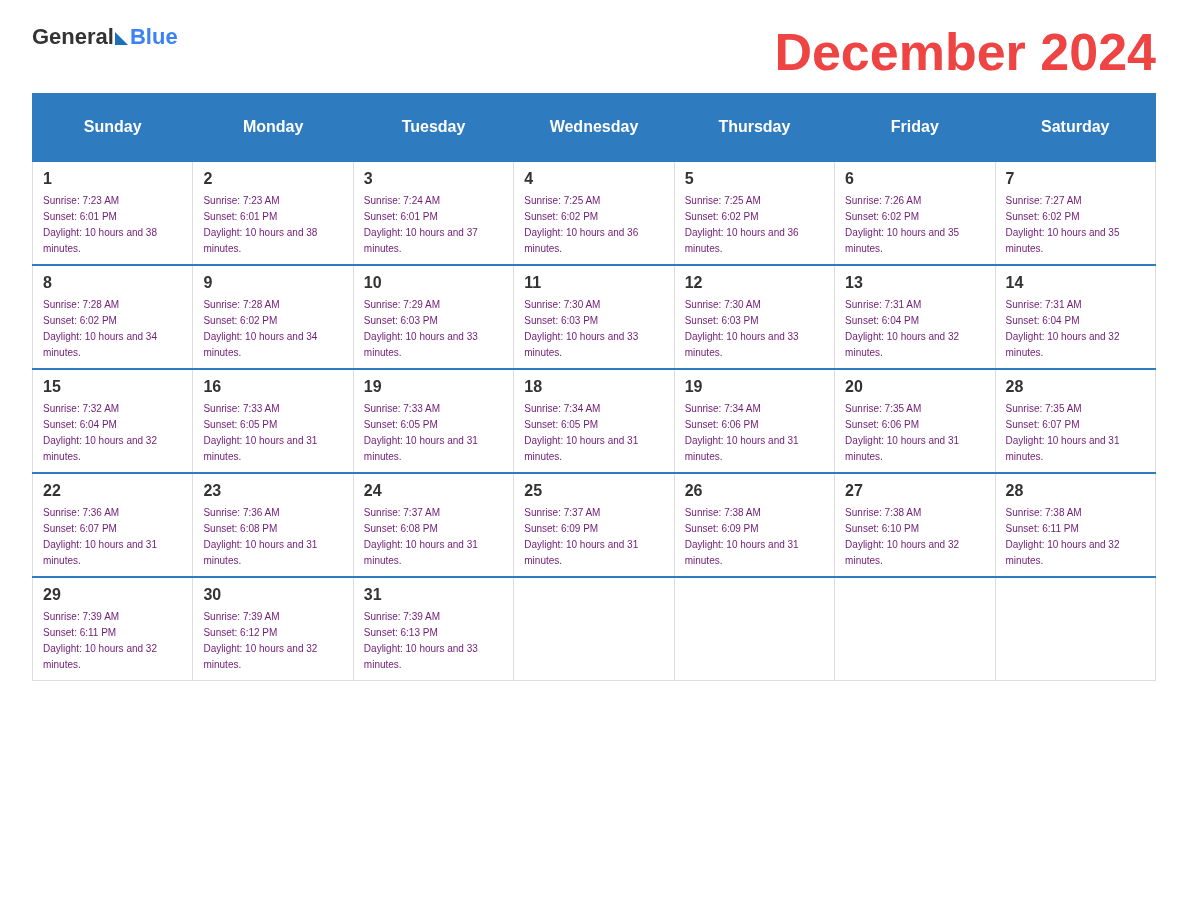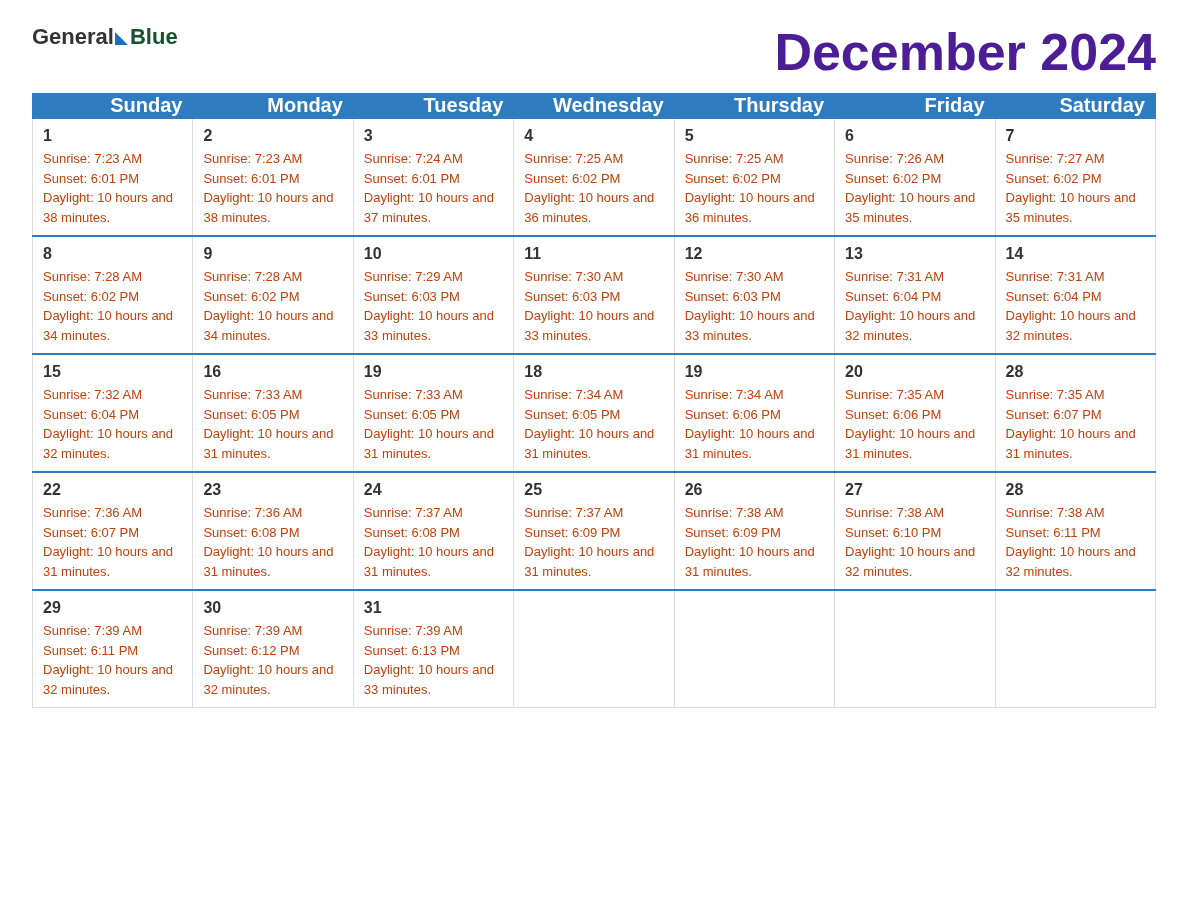--- a/index.html
+++ b/index.html
@@ -17,59 +17,59 @@
       margin-bottom: 8px;
     }
     .logo-text-general {
       font-size: 22px;
       font-weight: bold;
       color: #333;
     }
     .logo-text-blue {
       font-size: 22px;
       font-weight: bold;
-      color: #14532d;
+      color: #3b82f6;
     }
     .logo-triangle {
       width: 0;
       height: 0;
       border-left: 13px solid #1a6fbf;
       border-top: 13px solid transparent;
       border-bottom: 0px solid transparent;
       display: inline-block;
       margin-left: 1px;
       margin-top: 3px;
     }
     .title-block {
       text-align: right;
     }
     .calendar-title {
       font-size: 52px;
       font-weight: bold;
-      color: #4c1d95;
+      color: #ef4444;
       line-height: 1.1;
     }
     .calendar-subtitle {
       font-size: 22px;
       color: #444;
       margin-top: 4px;
     }
     .calendar-table {
       width: 100%;
       border-collapse: collapse;
       margin-top: 12px;
       table-layout: fixed;
     }
     .calendar-table thead th {
       background-color: #2e7bbf;
       color: #fff;
-      font-size: 20px;
+      font-size: 16px;
       font-weight: bold;
-      padding: 0 10px;
-      text-align: right;
+      padding: 24px 10px;
+      text-align: center;
       border: 1px solid #2e7bbf;
     }
     .calendar-table tbody td {
       vertical-align: top;
       padding: 8px 10px;
       border: 1px solid #ccc;
       font-size: 13.5px;
       color: #333;
       min-height: 90px;
       height: 100px;
@@ -80,22 +80,22 @@
       border-left: 1px solid #ddd;
       border-right: 1px solid #ddd;
     }
     .calendar-table tbody td .day-num {
       font-size: 16px;
       font-weight: bold;
       display: block;
       margin-bottom: 4px;
     }
     .calendar-table tbody td .day-info {
-      font-size: 13px;
-      color: #c2410c;
+      font-size: 10px;
+      color: #701a75;
       line-height: 1.5;
     }
     .empty-cell {
       background: #fff;
     }
     .logo-wrapper {
       display: flex;
       flex-direction: row;
       align-items: flex-start;
     }

